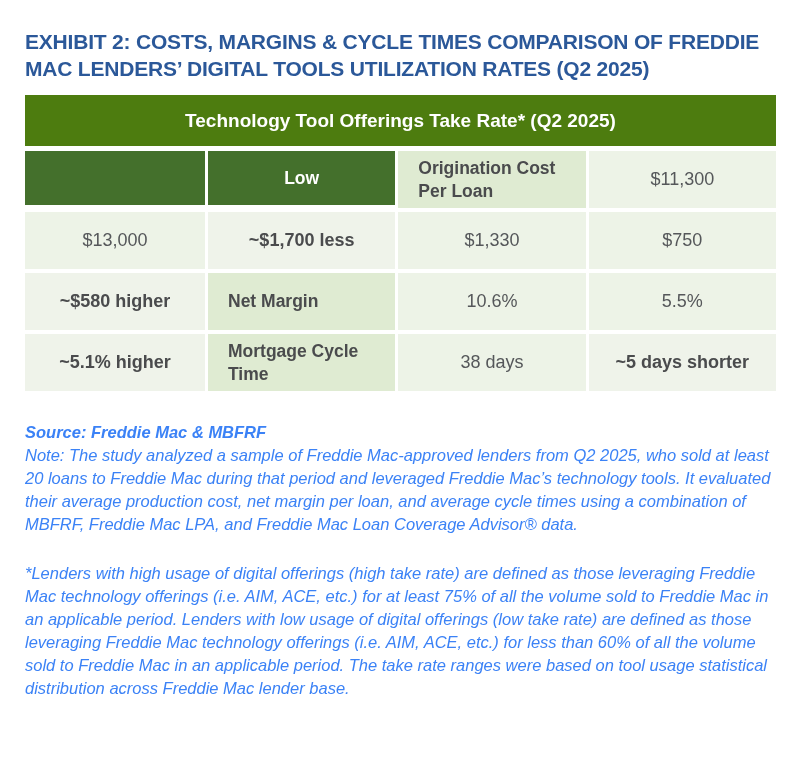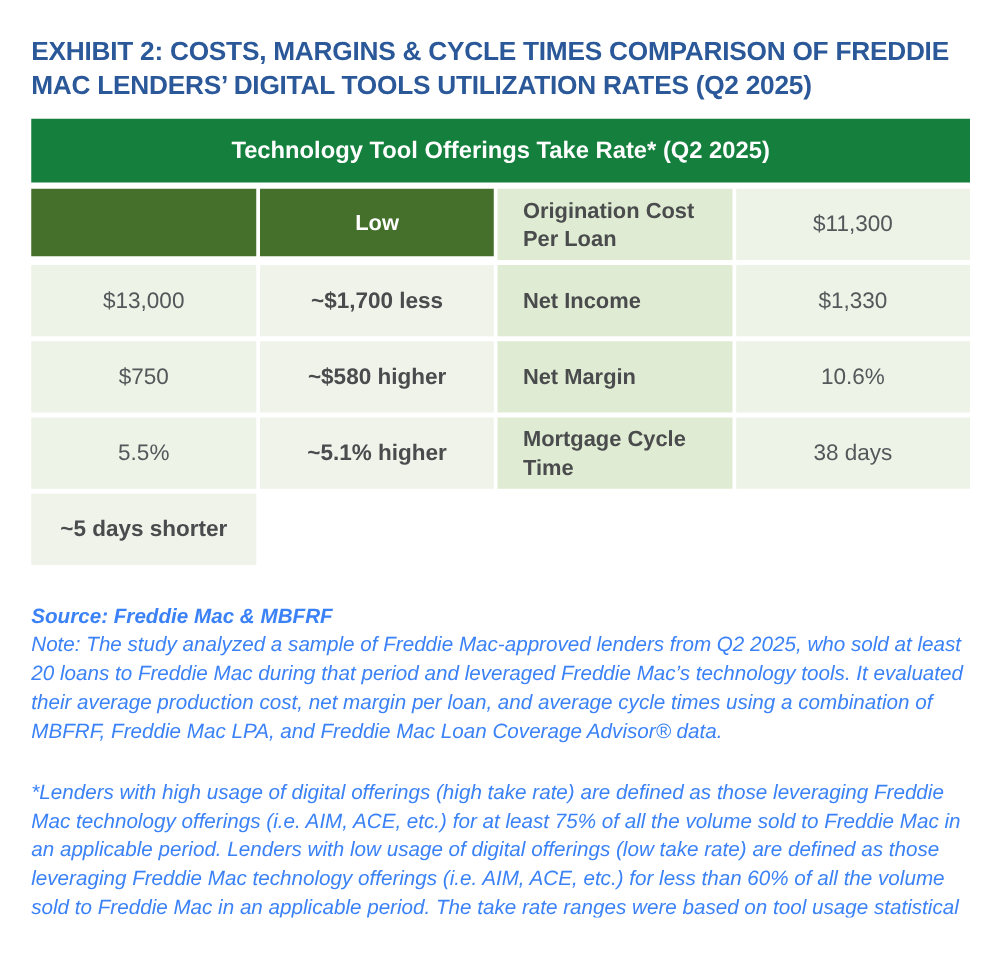--- a/index.html
+++ b/index.html
@@ -22,21 +22,21 @@
     font-size: 21px;
     font-weight: 700;
     line-height: 27px;
     letter-spacing: -0.2px;
   }
   .table {
     margin-top: 13px;
   }
   .banner {
     height: 51px;
-    background: #15803d;
+    background: #4d7c0f;
     color: #ffffff;
     font-size: 19px;
     font-weight: 700;
     display: flex;
     align-items: center;
     justify-content: center;
   }
   .grid {
     margin-top: 5px;
     display: grid;
@@ -108,21 +108,20 @@
     <div class="grid">
 
       <div class="th"></div>
       <div class="th">Low</div>
 
       <div class="label">Origination Cost Per Loan</div>
       <div class="cell">$11,300</div>
       <div class="cell">$13,000</div>
       <div class="cell variance">~$1,700 less</div>
 
-      <div class="label">Net Income</div>
       <div class="cell">$1,330</div>
       <div class="cell">$750</div>
       <div class="cell variance">~$580 higher</div>
 
       <div class="label">Net Margin</div>
       <div class="cell">10.6%</div>
       <div class="cell">5.5%</div>
       <div class="cell variance">~5.1% higher</div>
 
       <div class="label">Mortgage Cycle Time</div>

